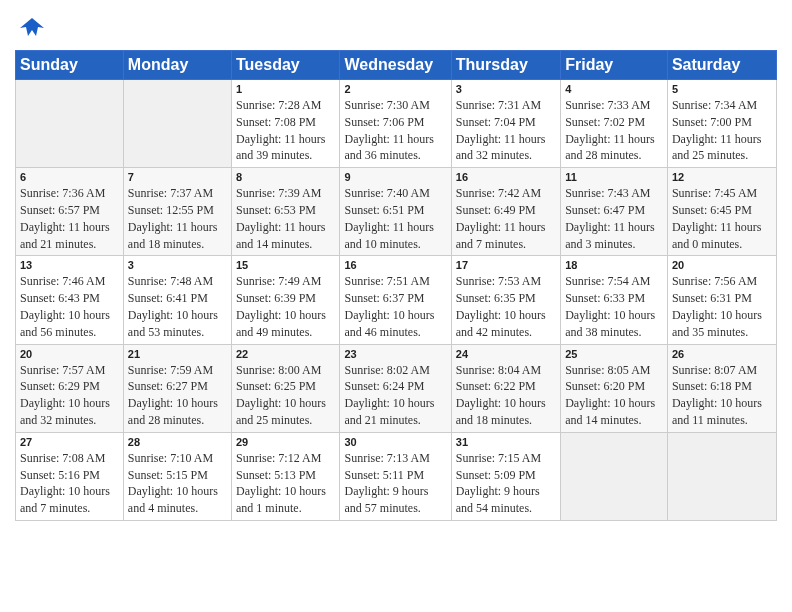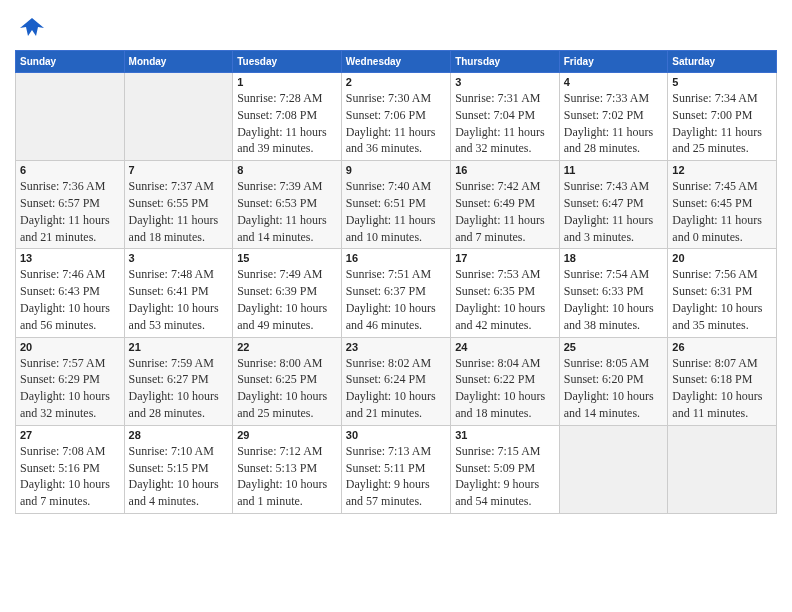--- a/index.html
+++ b/index.html
@@ -57,21 +57,21 @@
       color: #444;
     }
     .calendar {
       width: 100%;
       border-collapse: collapse;
       border: 1px solid #ccc;
     }
     .calendar th {
       background-color: #2563c0;
       color: #fff;
-      font-size: 10px;
+      font-size: 16px;
       font-weight: bold;
       padding: 5px 4px;
       text-align: left;
       border: 1px solid #3a6fd0;
     }
     .calendar td {
       vertical-align: top;
       border: 1px solid #ccc;
       padding: 3px 4px;
       width: 113px;
@@ -172,21 +172,21 @@
         <tr>
           <td>
             <span class="day-number">6</span>
             <div class="day-info">Sunrise: 7:36 AM
 Sunset: 6:57 PM
 Daylight: 11 hours and 21 minutes.</div>
           </td>
           <td>
             <span class="day-number">7</span>
             <div class="day-info">Sunrise: 7:37 AM
-Sunset: 6:55 PM
+Sunset: 12:55 PM
 Daylight: 11 hours and 18 minutes.</div>
           </td>
           <td>
             <span class="day-number">8</span>
             <div class="day-info">Sunrise: 7:39 AM
 Sunset: 6:53 PM
 Daylight: 11 hours and 14 minutes.</div>
           </td>
           <td>
             <span class="day-number">9</span>

